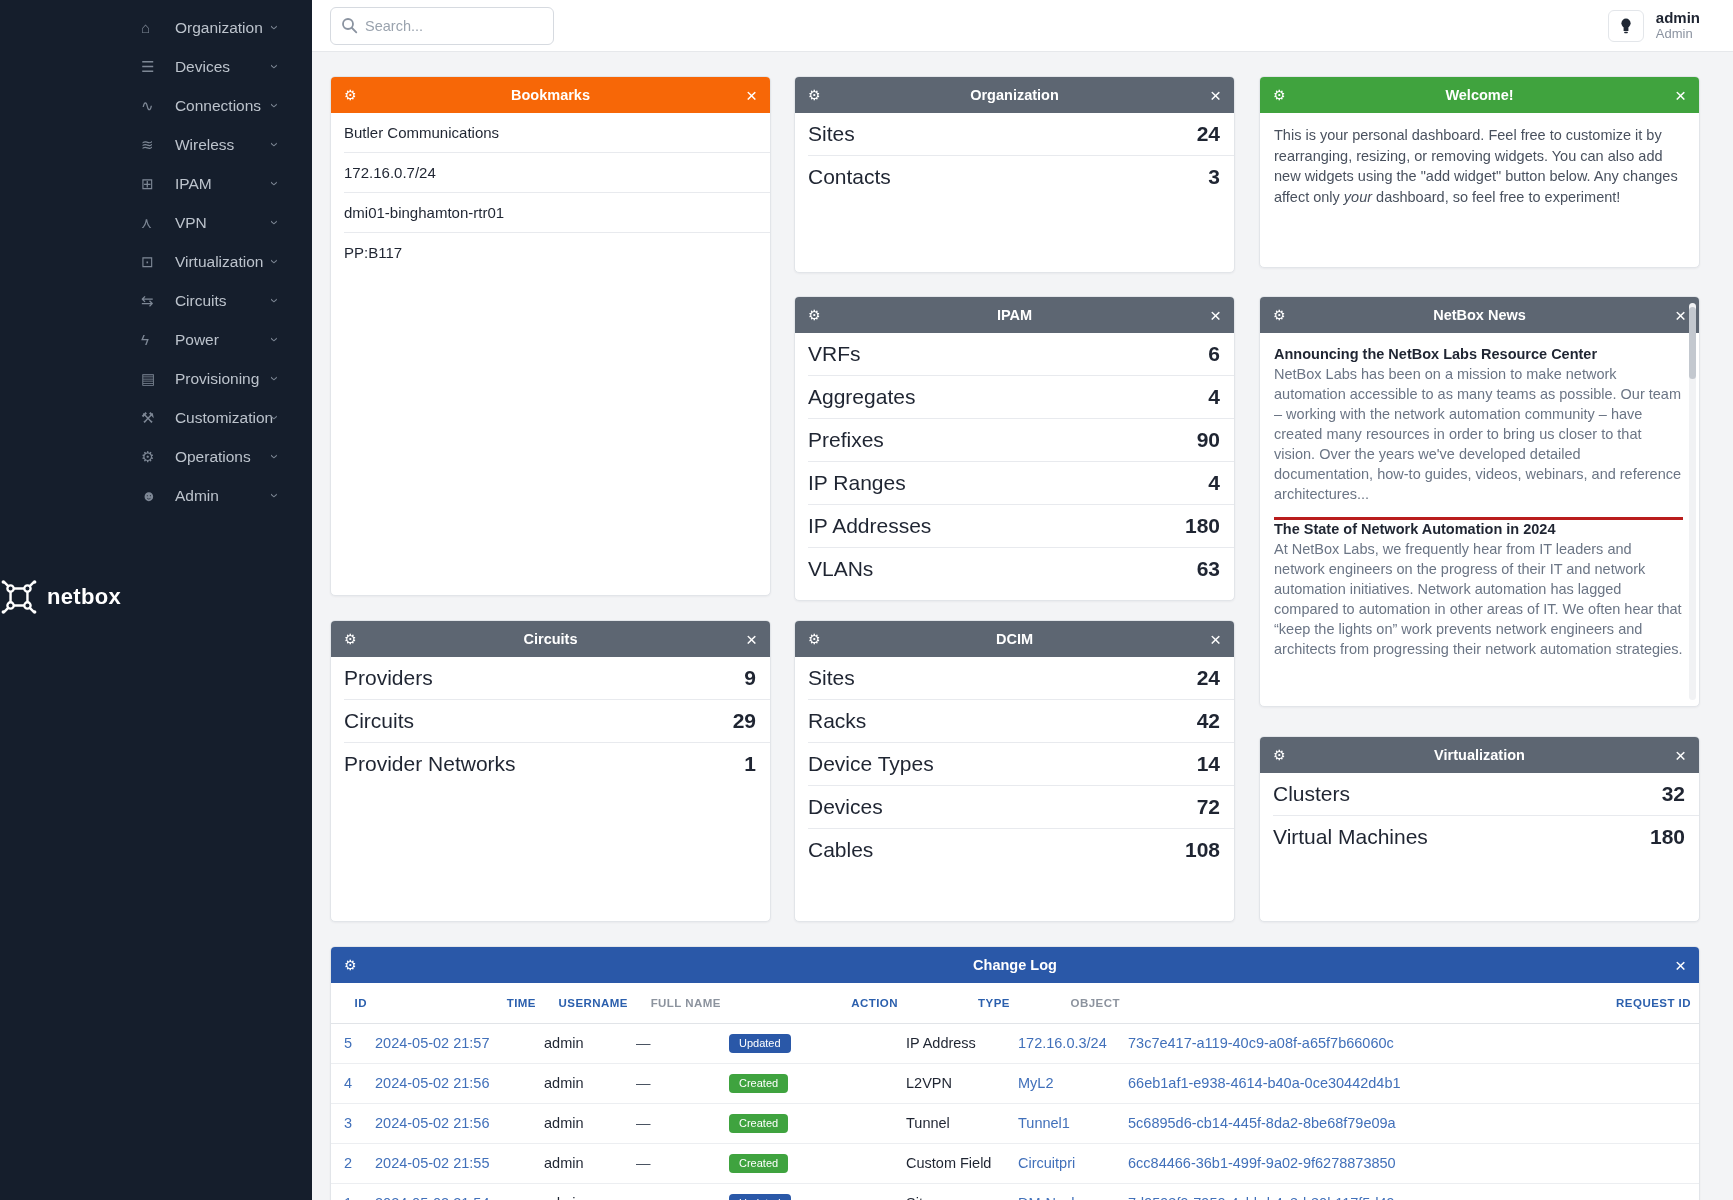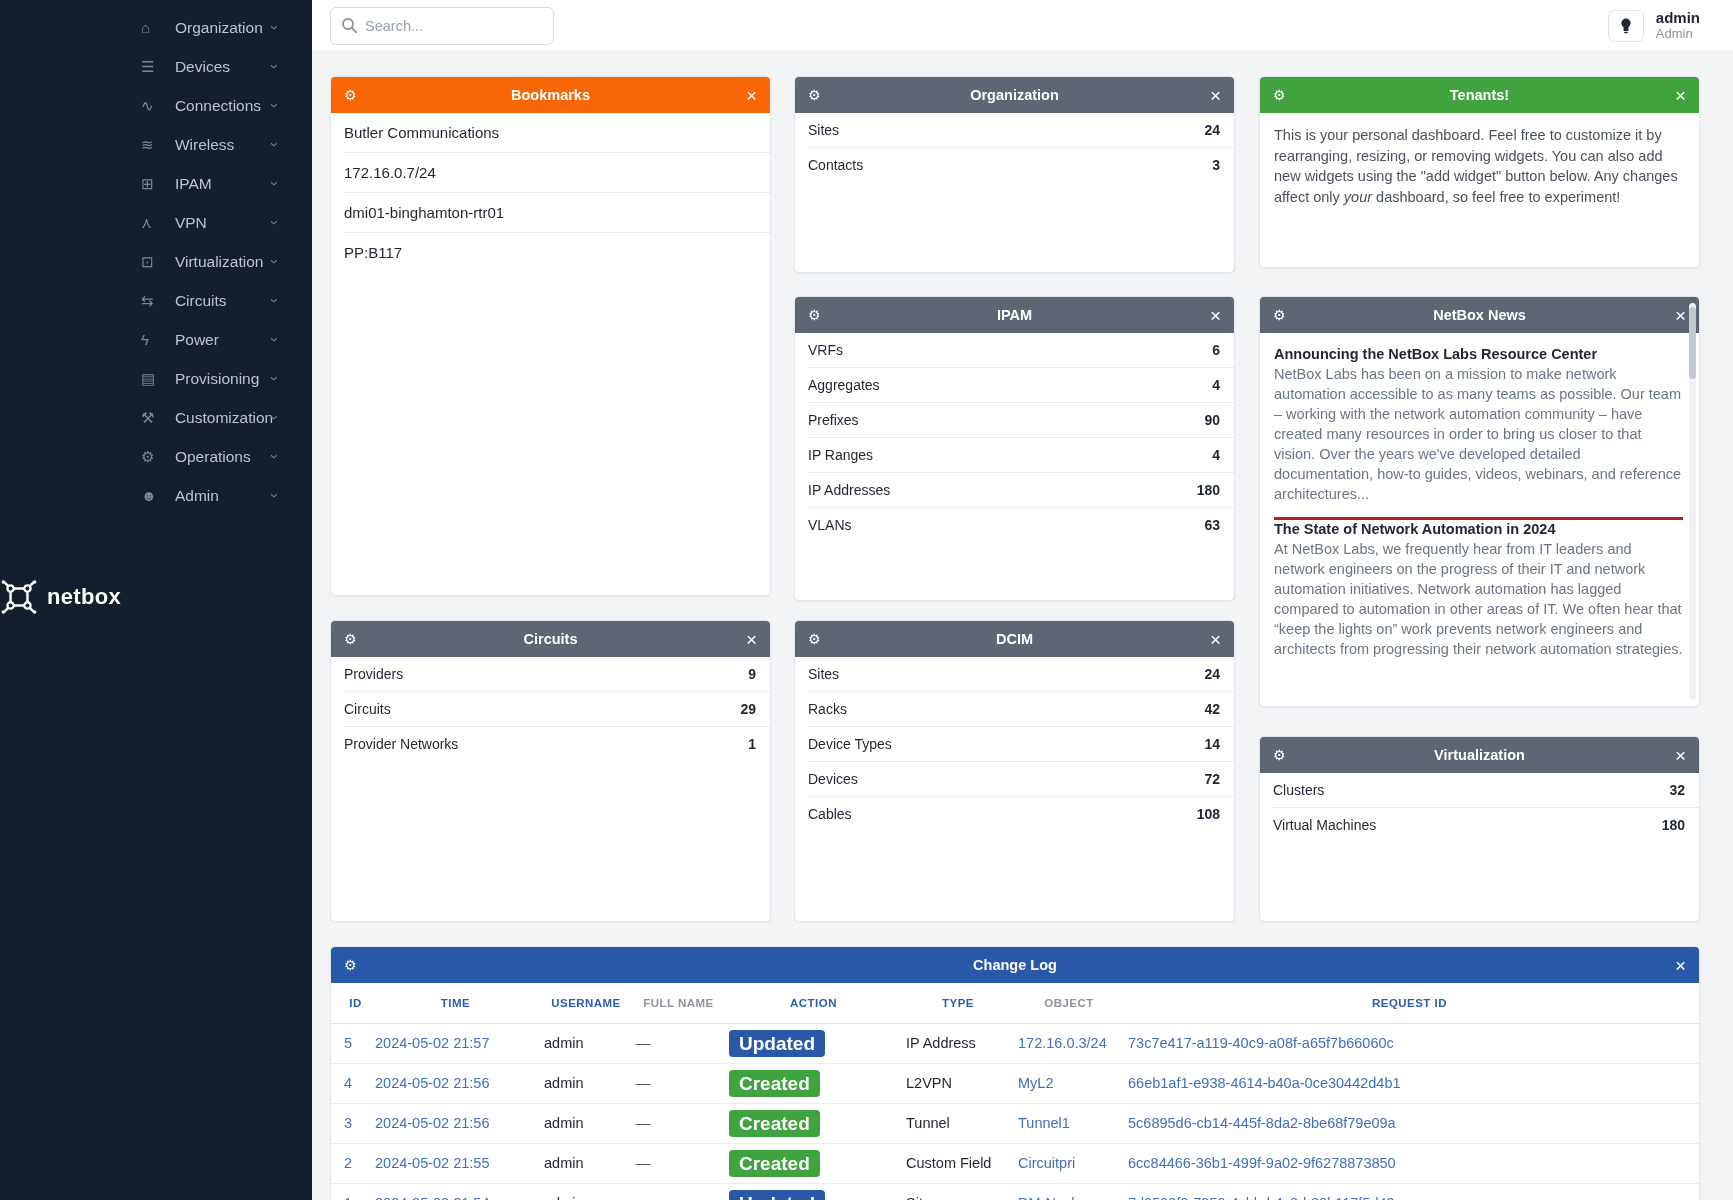--- a/index.html
+++ b/index.html
@@ -38,45 +38,45 @@
   .card-head { height:36px; display:flex; align-items:center; padding:0 13px; color:#fff; position:relative; }
   .card-title { position:absolute; left:0; right:0; text-align:center; font-size:14.5px; font-weight:700; color:#fff; pointer-events:none; }
   .gear { font-size:14px; color:#ffffff; cursor:pointer; z-index:2; }
   .close-x { margin-left:auto; font-size:19px; line-height:1; color:#ffffff; cursor:pointer; z-index:2; }
 
   .plain-list { list-style:none; }
   .plain-list li { margin-left:13px; padding:11px 22px 11px 0; font-size:15px; color:#1f2532; border-bottom:1px solid #e8eaee; cursor:pointer; }
   .plain-list li:last-child { border-bottom:none; }
 
   .stat-list { }
-  .stat-row { display:flex; align-items:center; margin-left:13px; padding:9px 14px 9px 0; border-bottom:1px solid #e8eaee; font-size:14px; cursor:pointer; }
+  .stat-row { display:flex; align-items:center; margin-left:13px; padding:9px 14px 9px 0; border-bottom:1px solid #e8eaee; font-size:21px; cursor:pointer; }
   .stat-row:last-child { border-bottom:none; }
   .stat-label { flex:1; color:#1f2532; }
   .stat-value { font-weight:700; color:#1f2532; }
 
   .welcome-body { padding:12px 14px; font-size:14.5px; line-height:1.42; color:#49515e; }
 
   .news-body { padding:12px 16px 0 14px; position:relative; height:calc(100% - 36px); overflow:hidden; }
   .news-item { padding:1px 0 13px 0; border-bottom:3px solid #b91c1c; }
   .news-item:last-child { border-bottom:none; }
   .news-title { font-size:14.5px; font-weight:700; color:#1f2532; margin-bottom:2px; cursor:pointer; }
   .news-text { font-size:14.5px; line-height:1.38; color:#6b7585; }
   .news-scrollbar { position:absolute; right:3px; top:6px; bottom:6px; width:7px; border-radius:4px; background:#f1f2f4; }
   .news-thumb { position:absolute; right:3px; top:10px; width:7px; height:72px; border-radius:4px; background:#c3c8cf; }
 
   
   .cl-table { width:100%; border-collapse:collapse; table-layout:fixed; }
-  .cl-table th { height:40px; text-align:center; font-size:11.5px; letter-spacing:.04em; font-weight:700; border-bottom:1px solid #e1e4e8; padding:0 8px 0 0; white-space:nowrap; }
+  .cl-table th { height:40px; text-align:right; font-size:11.5px; letter-spacing:.04em; font-weight:700; border-bottom:1px solid #e1e4e8; padding:0 8px 0 0; white-space:nowrap; }
   .cl-table td { height:40px; font-size:14.5px; border-bottom:1px solid #eceef1; padding:0 8px 0 0; white-space:nowrap; overflow:hidden; }
   .cl-table th.first, .cl-table td.first { padding-left:13px; }
   .th-sort { color:#2b5fad; cursor:pointer; }
   .th-plain { color:#8c939e; }
   .cell-link { color:#4170ba; text-decoration:none; cursor:pointer; }
   .cell-muted { color:#4a5362; }
-  .badge { display:inline-block; padding:4px 10px; border-radius:4px; color:#fff; font-size:19px; font-weight:700; line-height:1; }
+  .badge { display:inline-block; padding:4px 10px; border-radius:4px; color:#fff; font-size:11px; font-weight:400; line-height:1; }
 </style>
 </head>
 <body>
 
 <div class="app">
 
   <aside class="sidebar">
     <div class="logo">
       <span style="display:inline-flex;">
         <svg width="38" height="34" viewBox="0 0 36 32">
@@ -231,21 +231,21 @@
             <div class="stat-row">
               <span class="stat-label">Contacts</span>
               <span class="stat-value">3</span>
             </div>
           </div>
       </section>
 
       <section class="card" style="left:947px; top:24px; width:441px; height:192px;">
         <header class="card-head" style="background: rgb(64, 163, 62);">
           <span class="gear">⚙</span>
-          <span class="card-title">Tenants!</span>
+          <span class="card-title">Welcome!</span>
           <span class="close-x">×</span>
         </header>
         <p class="welcome-body"><span>This is your personal dashboard. Feel free to customize it by rearranging, resizing, or removing widgets. You can also add new widgets using the "add widget" button below. Any changes affect only </span><i>your</i><span> dashboard, so feel free to experiment!</span></p>
       </section>
 
       <section class="card" style="left:482px; top:244px; width:441px; height:305px;">
         <header class="card-head" style="background: rgb(93, 102, 114);">
           <span class="gear">⚙</span>
           <span class="card-title">IPAM</span>
           <span class="close-x">×</span>

